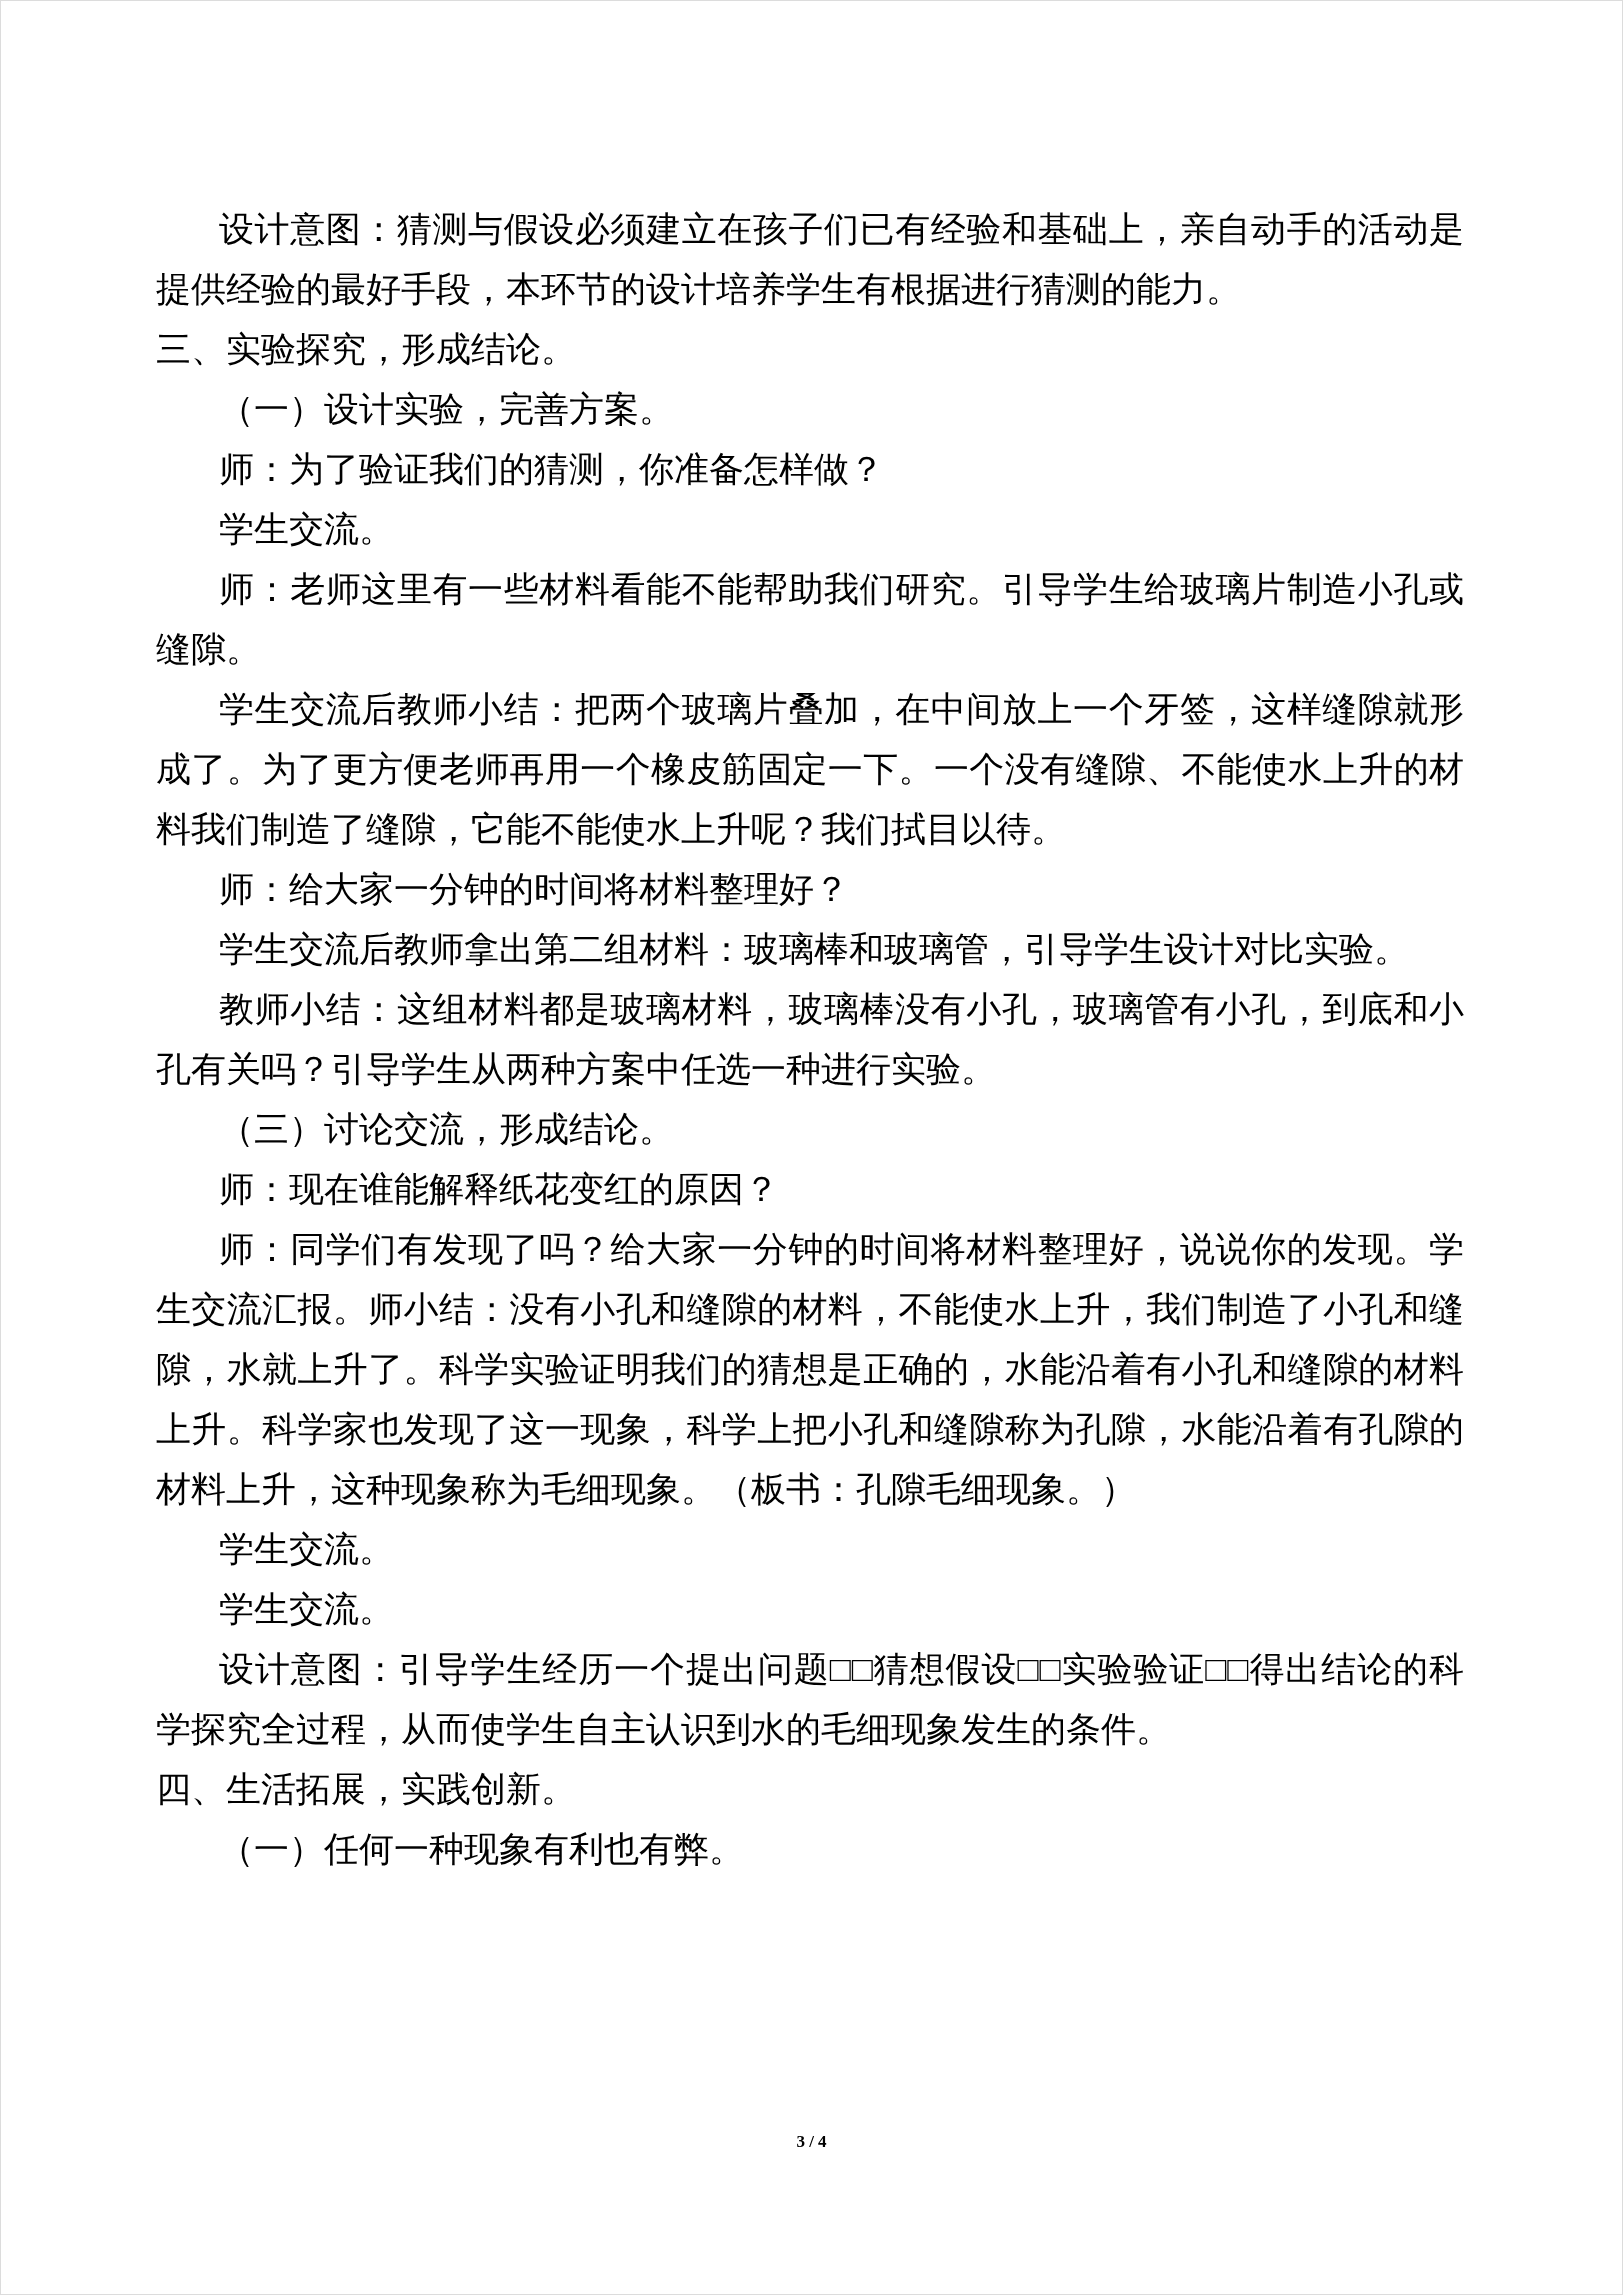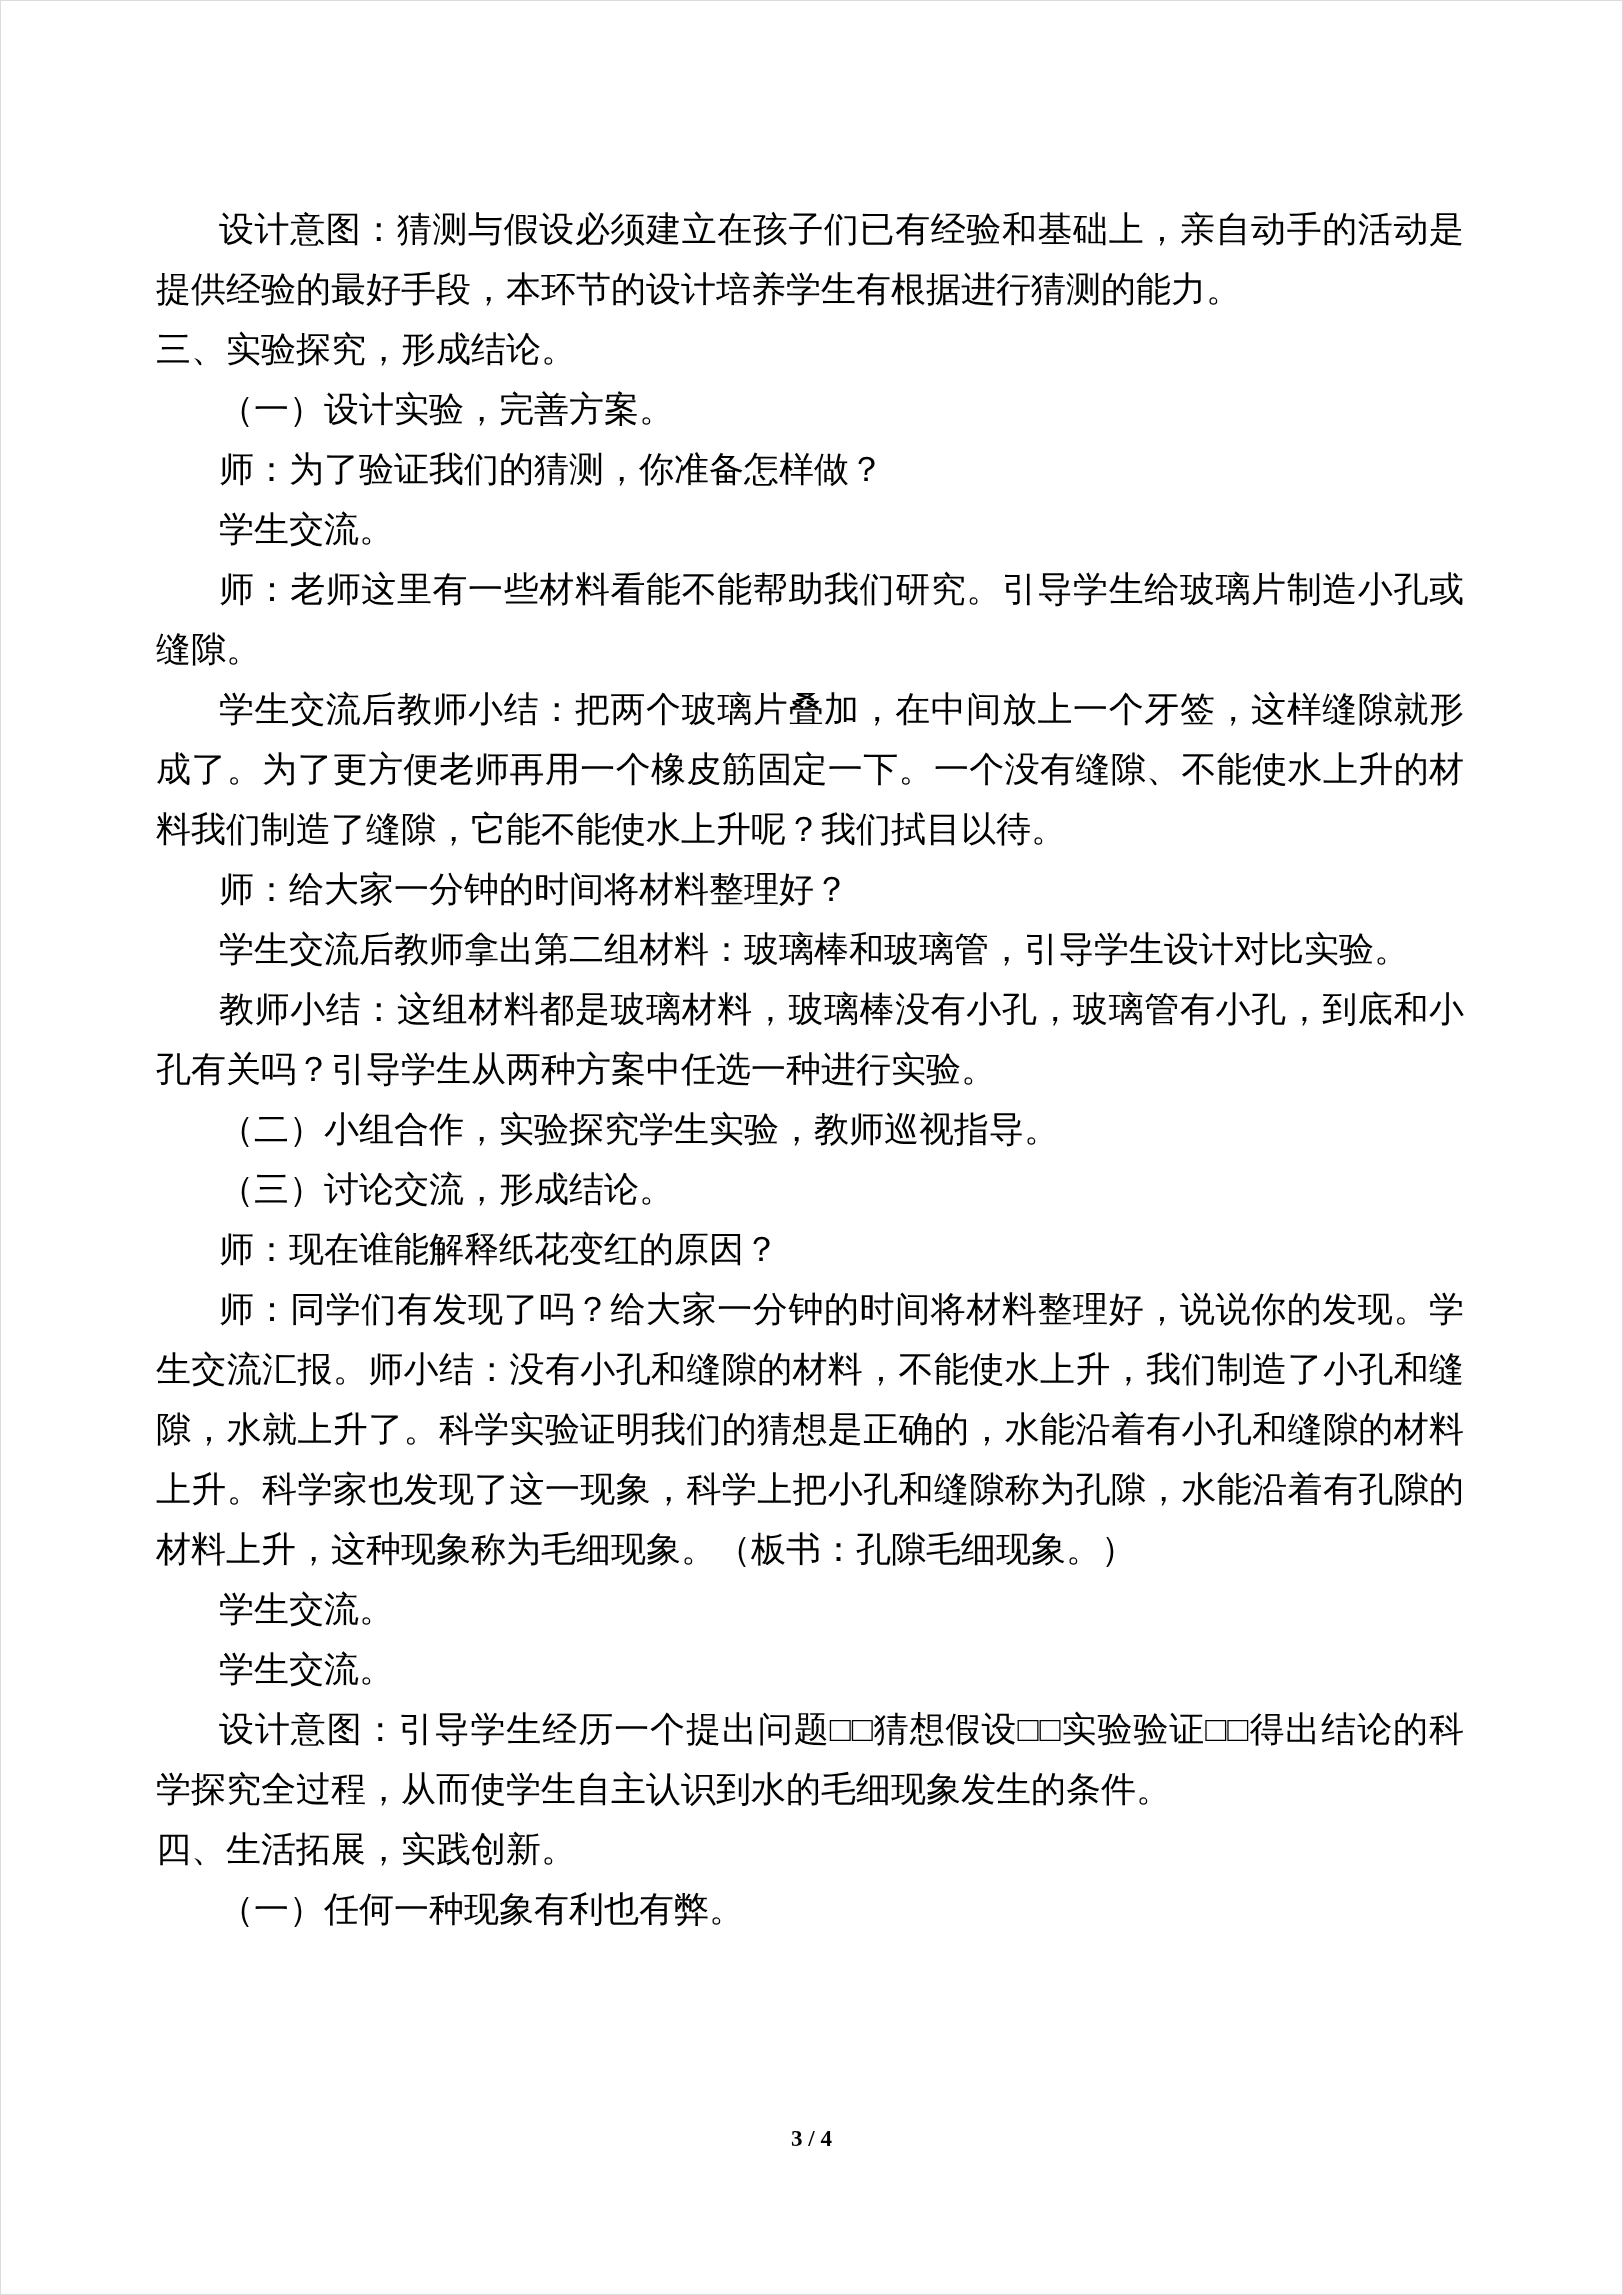--- a/index.html
+++ b/index.html
@@ -36,41 +36,40 @@
   }
   .para.heading {
     text-indent: 0;
   }
   .footer {
     position: absolute;
     left: 0;
     right: 0;
     bottom: 142px;
     text-align: center;
-    font-size: 23px;
+    font-size: 17px;
     font-weight: bold;
     font-family: "Liberation Serif", "DejaVu Serif", serif;
   }
 </style>
 </head>
 <body>
 
 <div class="page">
   <div class="content">
     <p class="para indent">设计意图：猜测与假设必须建立在孩子们已有经验和基础上，亲自动手的活动是提供经验的最好手段，本环节的设计培养学生有根据进行猜测的能力。</p>
     <p class="para heading">三、实验探究，形成结论。</p>
     <p class="para indent">（一）设计实验，完善方案。</p>
     <p class="para indent">师：为了验证我们的猜测，你准备怎样做？</p>
     <p class="para indent">学生交流。</p>
     <p class="para indent">师：老师这里有一些材料看能不能帮助我们研究。引导学生给玻璃片制造小孔或缝隙。</p>
     <p class="para indent">学生交流后教师小结：把两个玻璃片叠加，在中间放上一个牙签，这样缝隙就形成了。为了更方便老师再用一个橡皮筋固定一下。一个没有缝隙、不能使水上升的材料我们制造了缝隙，它能不能使水上升呢？我们拭目以待。</p>
     <p class="para indent">师：给大家一分钟的时间将材料整理好？</p>
     <p class="para indent">学生交流后教师拿出第二组材料：玻璃棒和玻璃管，引导学生设计对比实验。</p>
     <p class="para indent">教师小结：这组材料都是玻璃材料，玻璃棒没有小孔，玻璃管有小孔，到底和小孔有关吗？引导学生从两种方案中任选一种进行实验。</p>
-    <p class="para indent">（二）小组合作，实验探究学生实验，教师巡视指导。</p>
     <p class="para indent">（三）讨论交流，形成结论。</p>
     <p class="para indent">师：现在谁能解释纸花变红的原因？</p>
     <p class="para indent">师：同学们有发现了吗？给大家一分钟的时间将材料整理好，说说你的发现。学生交流汇报。师小结：没有小孔和缝隙的材料，不能使水上升，我们制造了小孔和缝隙，水就上升了。科学实验证明我们的猜想是正确的，水能沿着有小孔和缝隙的材料上升。科学家也发现了这一现象，科学上把小孔和缝隙称为孔隙，水能沿着有孔隙的材料上升，这种现象称为毛细现象。（板书：孔隙毛细现象。）</p>
     <p class="para indent">学生交流。</p>
     <p class="para indent">学生交流。</p>
     <p class="para indent">设计意图：引导学生经历一个提出问题□□猜想假设□□实验验证□□得出结论的科学探究全过程，从而使学生自主认识到水的毛细现象发生的条件。</p>
     <p class="para heading">四、生活拓展，实践创新。</p>
     <p class="para indent">（一）任何一种现象有利也有弊。</p>
   </div>
   <div class="footer">3 / 4</div>

